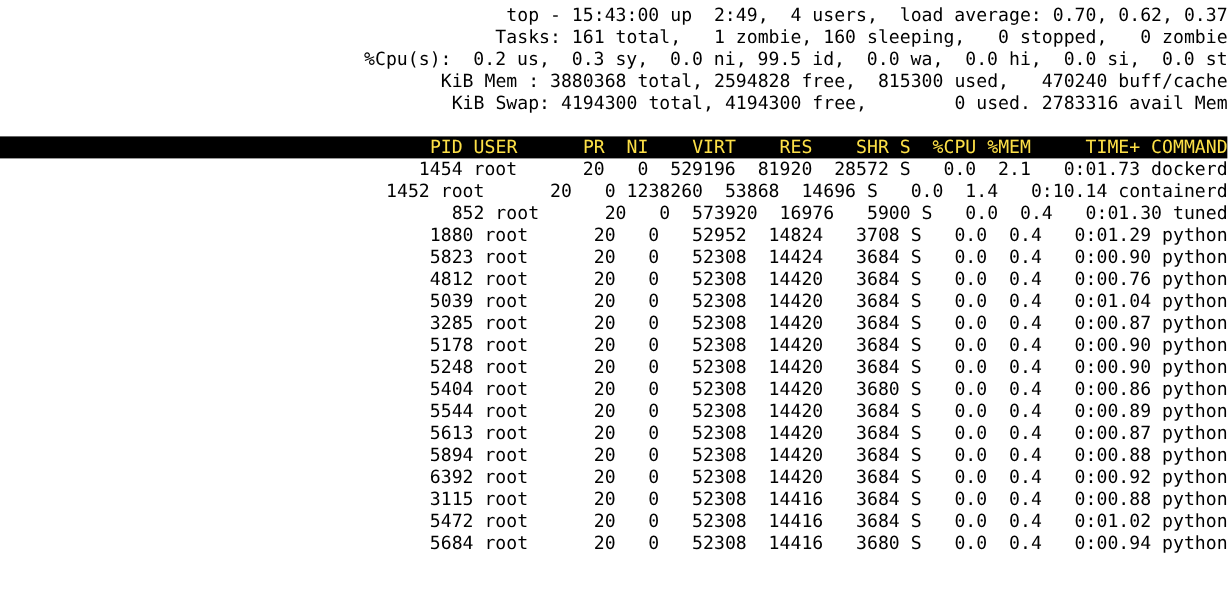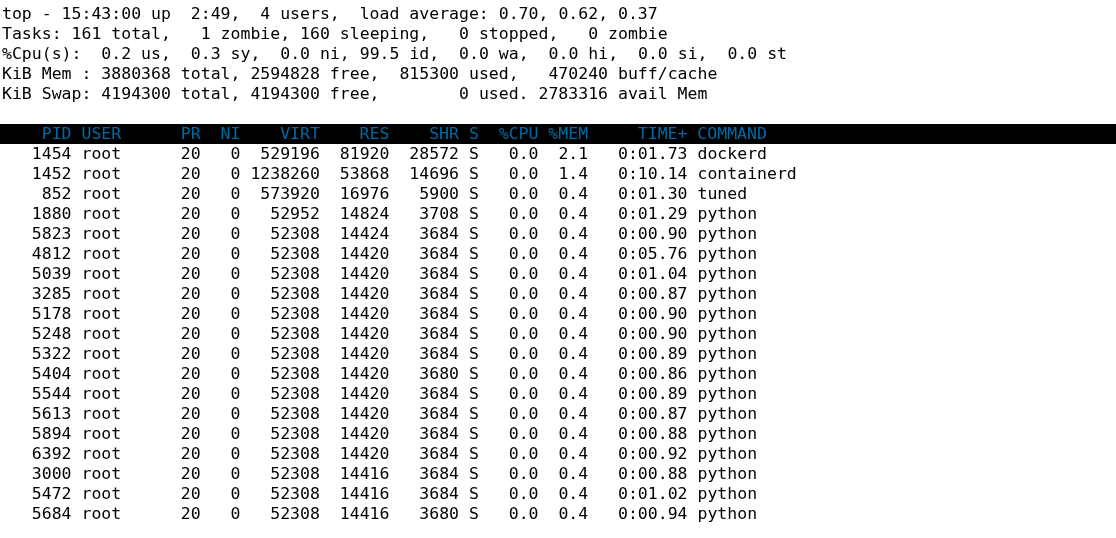--- a/index.html
+++ b/index.html
@@ -15,20 +15,21 @@
     font-family: "DejaVu Sans Mono", "Liberation Mono", monospace;
     font-size: 16.5px;
     line-height: 20px;
     color: #000000;
     -webkit-font-smoothing: none;
   }
   .term {
     width: 1116px;
     height: 416px;
     position: relative;
+    text-align: right;
   }
   .summary {
     padding-top: 4px;
   }
   .line {
     white-space: pre;
     height: 20px;
     line-height: 20px;
     padding-left: 2px;
   }
@@ -36,21 +37,21 @@
     font-weight: normal;
   }
   .spacer {
     height: 20px;
   }
   .colhdr {
     white-space: pre;
     height: 20px;
     line-height: 20px;
     background: #000000;
-    color: #0369a1;
+    color: #fde047;
     width: 1116px;
     padding-left: 2px;
     box-sizing: border-box;
   }
   .proc-list {
     display: block;
   }
   .row {
     white-space: pre;
     height: 20px;
@@ -80,29 +81,28 @@
   <div class="spacer"></div>
 
   <div class="colhdr">    PID USER      PR  NI    VIRT    RES    SHR S  %CPU %MEM     TIME+ COMMAND</div>
 
   <div class="proc-list">
       <div class="row"><span>   1454</span><span> root     </span><span> 20</span><span>   0</span><span>  529196</span><span>  81920</span><span>  28572</span><span> S</span><span>   0.0</span><span>  2.1</span><span>   0:01.73</span><span> dockerd</span></div>
       <div class="row"><span>   1452</span><span> root     </span><span> 20</span><span>   0</span><span> 1238260</span><span>  53868</span><span>  14696</span><span> S</span><span>   0.0</span><span>  1.4</span><span>   0:10.14</span><span> containerd</span></div>
       <div class="row"><span>    852</span><span> root     </span><span> 20</span><span>   0</span><span>  573920</span><span>  16976</span><span>   5900</span><span> S</span><span>   0.0</span><span>  0.4</span><span>   0:01.30</span><span> tuned</span></div>
       <div class="row"><span>   1880</span><span> root     </span><span> 20</span><span>   0</span><span>   52952</span><span>  14824</span><span>   3708</span><span> S</span><span>   0.0</span><span>  0.4</span><span>   0:01.29</span><span> python</span></div>
       <div class="row"><span>   5823</span><span> root     </span><span> 20</span><span>   0</span><span>   52308</span><span>  14424</span><span>   3684</span><span> S</span><span>   0.0</span><span>  0.4</span><span>   0:00.90</span><span> python</span></div>
-      <div class="row"><span>   4812</span><span> root     </span><span> 20</span><span>   0</span><span>   52308</span><span>  14420</span><span>   3684</span><span> S</span><span>   0.0</span><span>  0.4</span><span>   0:05.76</span><span> python</span></div>
+      <div class="row"><span>   4812</span><span> root     </span><span> 20</span><span>   0</span><span>   52308</span><span>  14420</span><span>   3684</span><span> S</span><span>   0.0</span><span>  0.4</span><span>   0:00.76</span><span> python</span></div>
       <div class="row"><span>   5039</span><span> root     </span><span> 20</span><span>   0</span><span>   52308</span><span>  14420</span><span>   3684</span><span> S</span><span>   0.0</span><span>  0.4</span><span>   0:01.04</span><span> python</span></div>
       <div class="row"><span>   3285</span><span> root     </span><span> 20</span><span>   0</span><span>   52308</span><span>  14420</span><span>   3684</span><span> S</span><span>   0.0</span><span>  0.4</span><span>   0:00.87</span><span> python</span></div>
       <div class="row"><span>   5178</span><span> root     </span><span> 20</span><span>   0</span><span>   52308</span><span>  14420</span><span>   3684</span><span> S</span><span>   0.0</span><span>  0.4</span><span>   0:00.90</span><span> python</span></div>
       <div class="row"><span>   5248</span><span> root     </span><span> 20</span><span>   0</span><span>   52308</span><span>  14420</span><span>   3684</span><span> S</span><span>   0.0</span><span>  0.4</span><span>   0:00.90</span><span> python</span></div>
-      <div class="row"><span>   5322</span><span> root     </span><span> 20</span><span>   0</span><span>   52308</span><span>  14420</span><span>   3684</span><span> S</span><span>   0.0</span><span>  0.4</span><span>   0:00.89</span><span> python</span></div>
       <div class="row"><span>   5404</span><span> root     </span><span> 20</span><span>   0</span><span>   52308</span><span>  14420</span><span>   3680</span><span> S</span><span>   0.0</span><span>  0.4</span><span>   0:00.86</span><span> python</span></div>
       <div class="row"><span>   5544</span><span> root     </span><span> 20</span><span>   0</span><span>   52308</span><span>  14420</span><span>   3684</span><span> S</span><span>   0.0</span><span>  0.4</span><span>   0:00.89</span><span> python</span></div>
       <div class="row"><span>   5613</span><span> root     </span><span> 20</span><span>   0</span><span>   52308</span><span>  14420</span><span>   3684</span><span> S</span><span>   0.0</span><span>  0.4</span><span>   0:00.87</span><span> python</span></div>
       <div class="row"><span>   5894</span><span> root     </span><span> 20</span><span>   0</span><span>   52308</span><span>  14420</span><span>   3684</span><span> S</span><span>   0.0</span><span>  0.4</span><span>   0:00.88</span><span> python</span></div>
       <div class="row"><span>   6392</span><span> root     </span><span> 20</span><span>   0</span><span>   52308</span><span>  14420</span><span>   3684</span><span> S</span><span>   0.0</span><span>  0.4</span><span>   0:00.92</span><span> python</span></div>
-      <div class="row"><span>   3000</span><span> root     </span><span> 20</span><span>   0</span><span>   52308</span><span>  14416</span><span>   3684</span><span> S</span><span>   0.0</span><span>  0.4</span><span>   0:00.88</span><span> python</span></div>
+      <div class="row"><span>   3115</span><span> root     </span><span> 20</span><span>   0</span><span>   52308</span><span>  14416</span><span>   3684</span><span> S</span><span>   0.0</span><span>  0.4</span><span>   0:00.88</span><span> python</span></div>
       <div class="row"><span>   5472</span><span> root     </span><span> 20</span><span>   0</span><span>   52308</span><span>  14416</span><span>   3684</span><span> S</span><span>   0.0</span><span>  0.4</span><span>   0:01.02</span><span> python</span></div>
       <div class="row"><span>   5684</span><span> root     </span><span> 20</span><span>   0</span><span>   52308</span><span>  14416</span><span>   3680</span><span> S</span><span>   0.0</span><span>  0.4</span><span>   0:00.94</span><span> python</span></div>
     </div>
 
 </div>
 
 </body></html>

